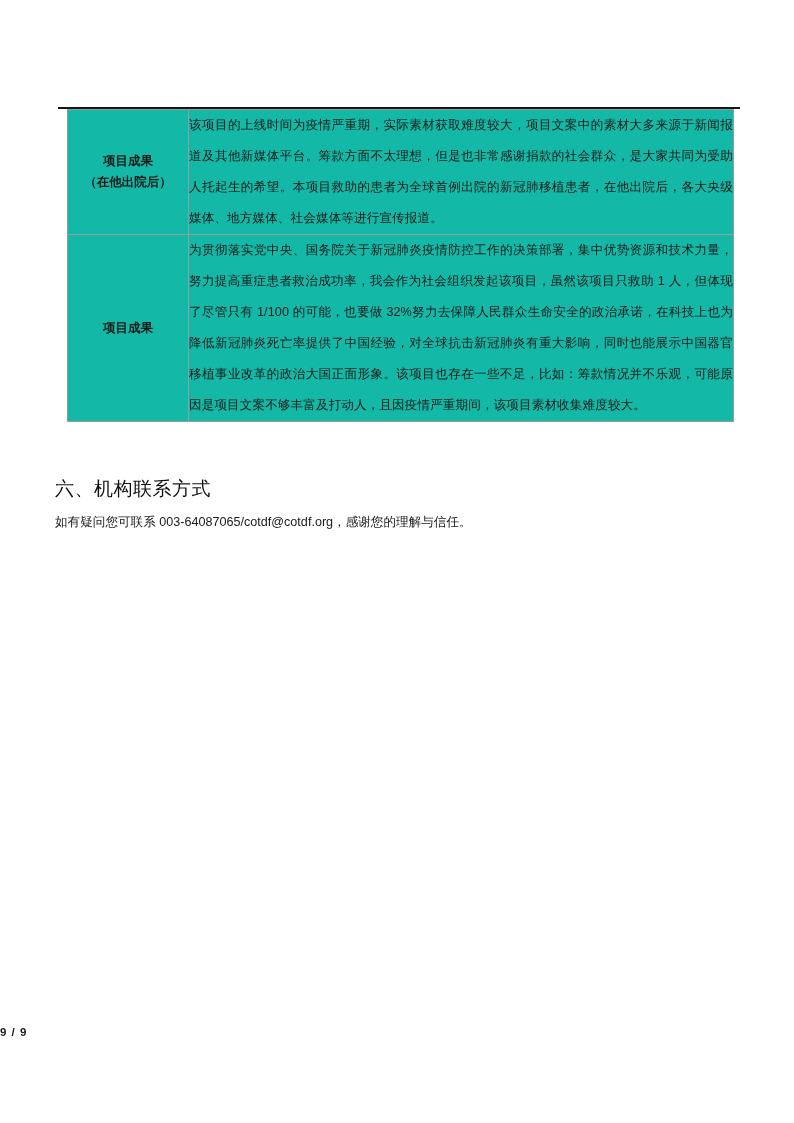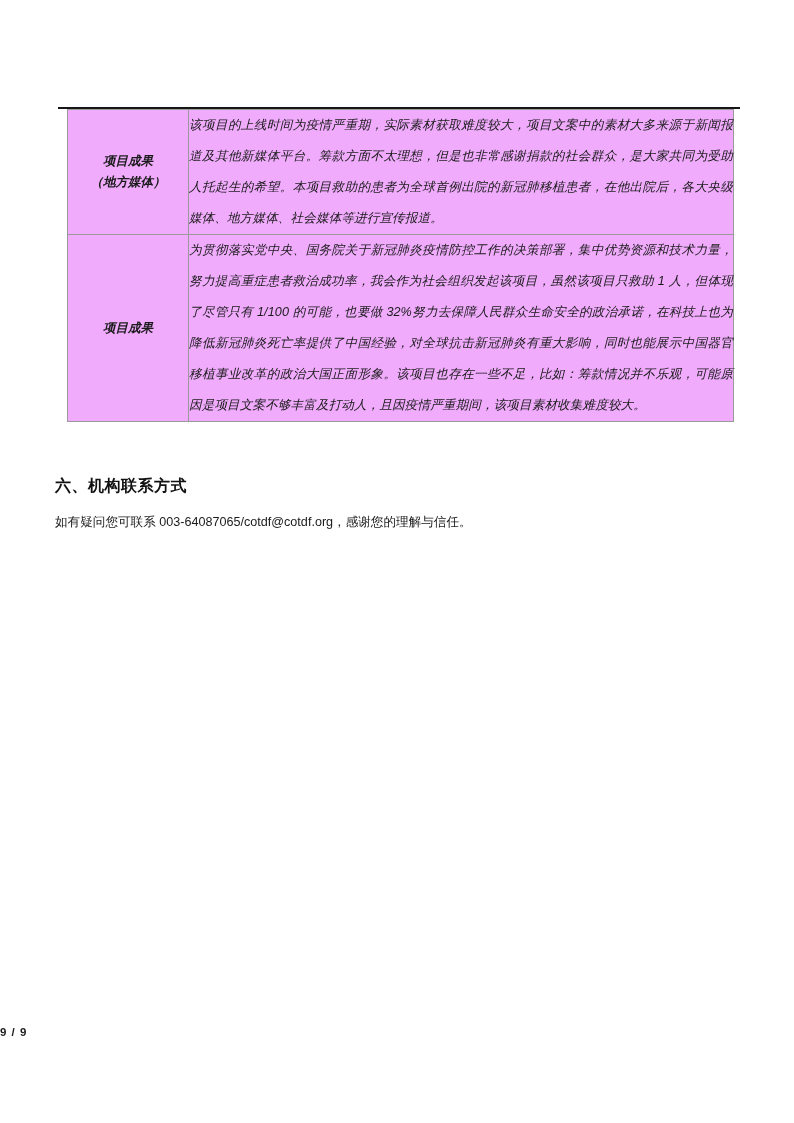--- a/index.html
+++ b/index.html
@@ -38,22 +38,21 @@
   table.info-table {
     border-collapse: collapse;
     width: 667px;
     margin-left: 9px;
     table-layout: fixed;
   }
   table.info-table td {
     border: 1px solid #9a9a9a;
     vertical-align: middle;
     padding: 0;
-    background: #f0abfc;
-    font-style: italic;
+    background: #14b8a6;
   }
   td.label-cell {
     width: 120px;
     text-align: center;
     font-weight: bold;
     font-size: 12.5px;
     line-height: 21px;
     color: #1a1a1a;
     padding: 6px 4px;
     margin-top: 10px;
@@ -70,22 +69,22 @@
   td.body-cell p {
     margin: 0;
   }
   .label-line { display: block; }
 
   
   .section-heading {
     position: absolute;
     left: 55px;
     top: 476px;
-    font-size: 16px;
-    font-weight: bold;
+    font-size: 19px;
+    font-weight: normal;
     letter-spacing: 0.5px;
     color: #111111;
     white-space: nowrap;
   }
 
   .contact-line {
     position: absolute;
     left: 55px;
     top: 512px;
     font-size: 12.6px;
@@ -112,21 +111,21 @@
 
 <div class="page">
 
   <div class="table-wrap">
     <div class="top-rule"></div>
     <table class="info-table">
       <tbody>
         <tr>
           <td class="label-cell">
             <span class="label-line">项目成果</span>
-            <span class="label-line">（地方媒体）</span>
+            <span class="label-line">（在他出院后）</span>
           </td>
           <td class="body-cell">
             <p>该项目的上线时间为疫情严重期，实际素材获取难度较大，项目文案中的素材大多来源于新闻报道及其他新媒体平台。筹款方面不太理想，但是也非常感谢捐款的社会群众，是大家共同为受助人托起生的希望。本项目救助的患者为全球首例出院的新冠肺移植患者，在他出院后，各大央级媒体、地方媒体、社会媒体等进行宣传报道。</p>
           </td>
         </tr>
         <tr>
           <td class="label-cell">
             <span class="label-line">项目成果</span>
           </td>
           <td class="body-cell">

